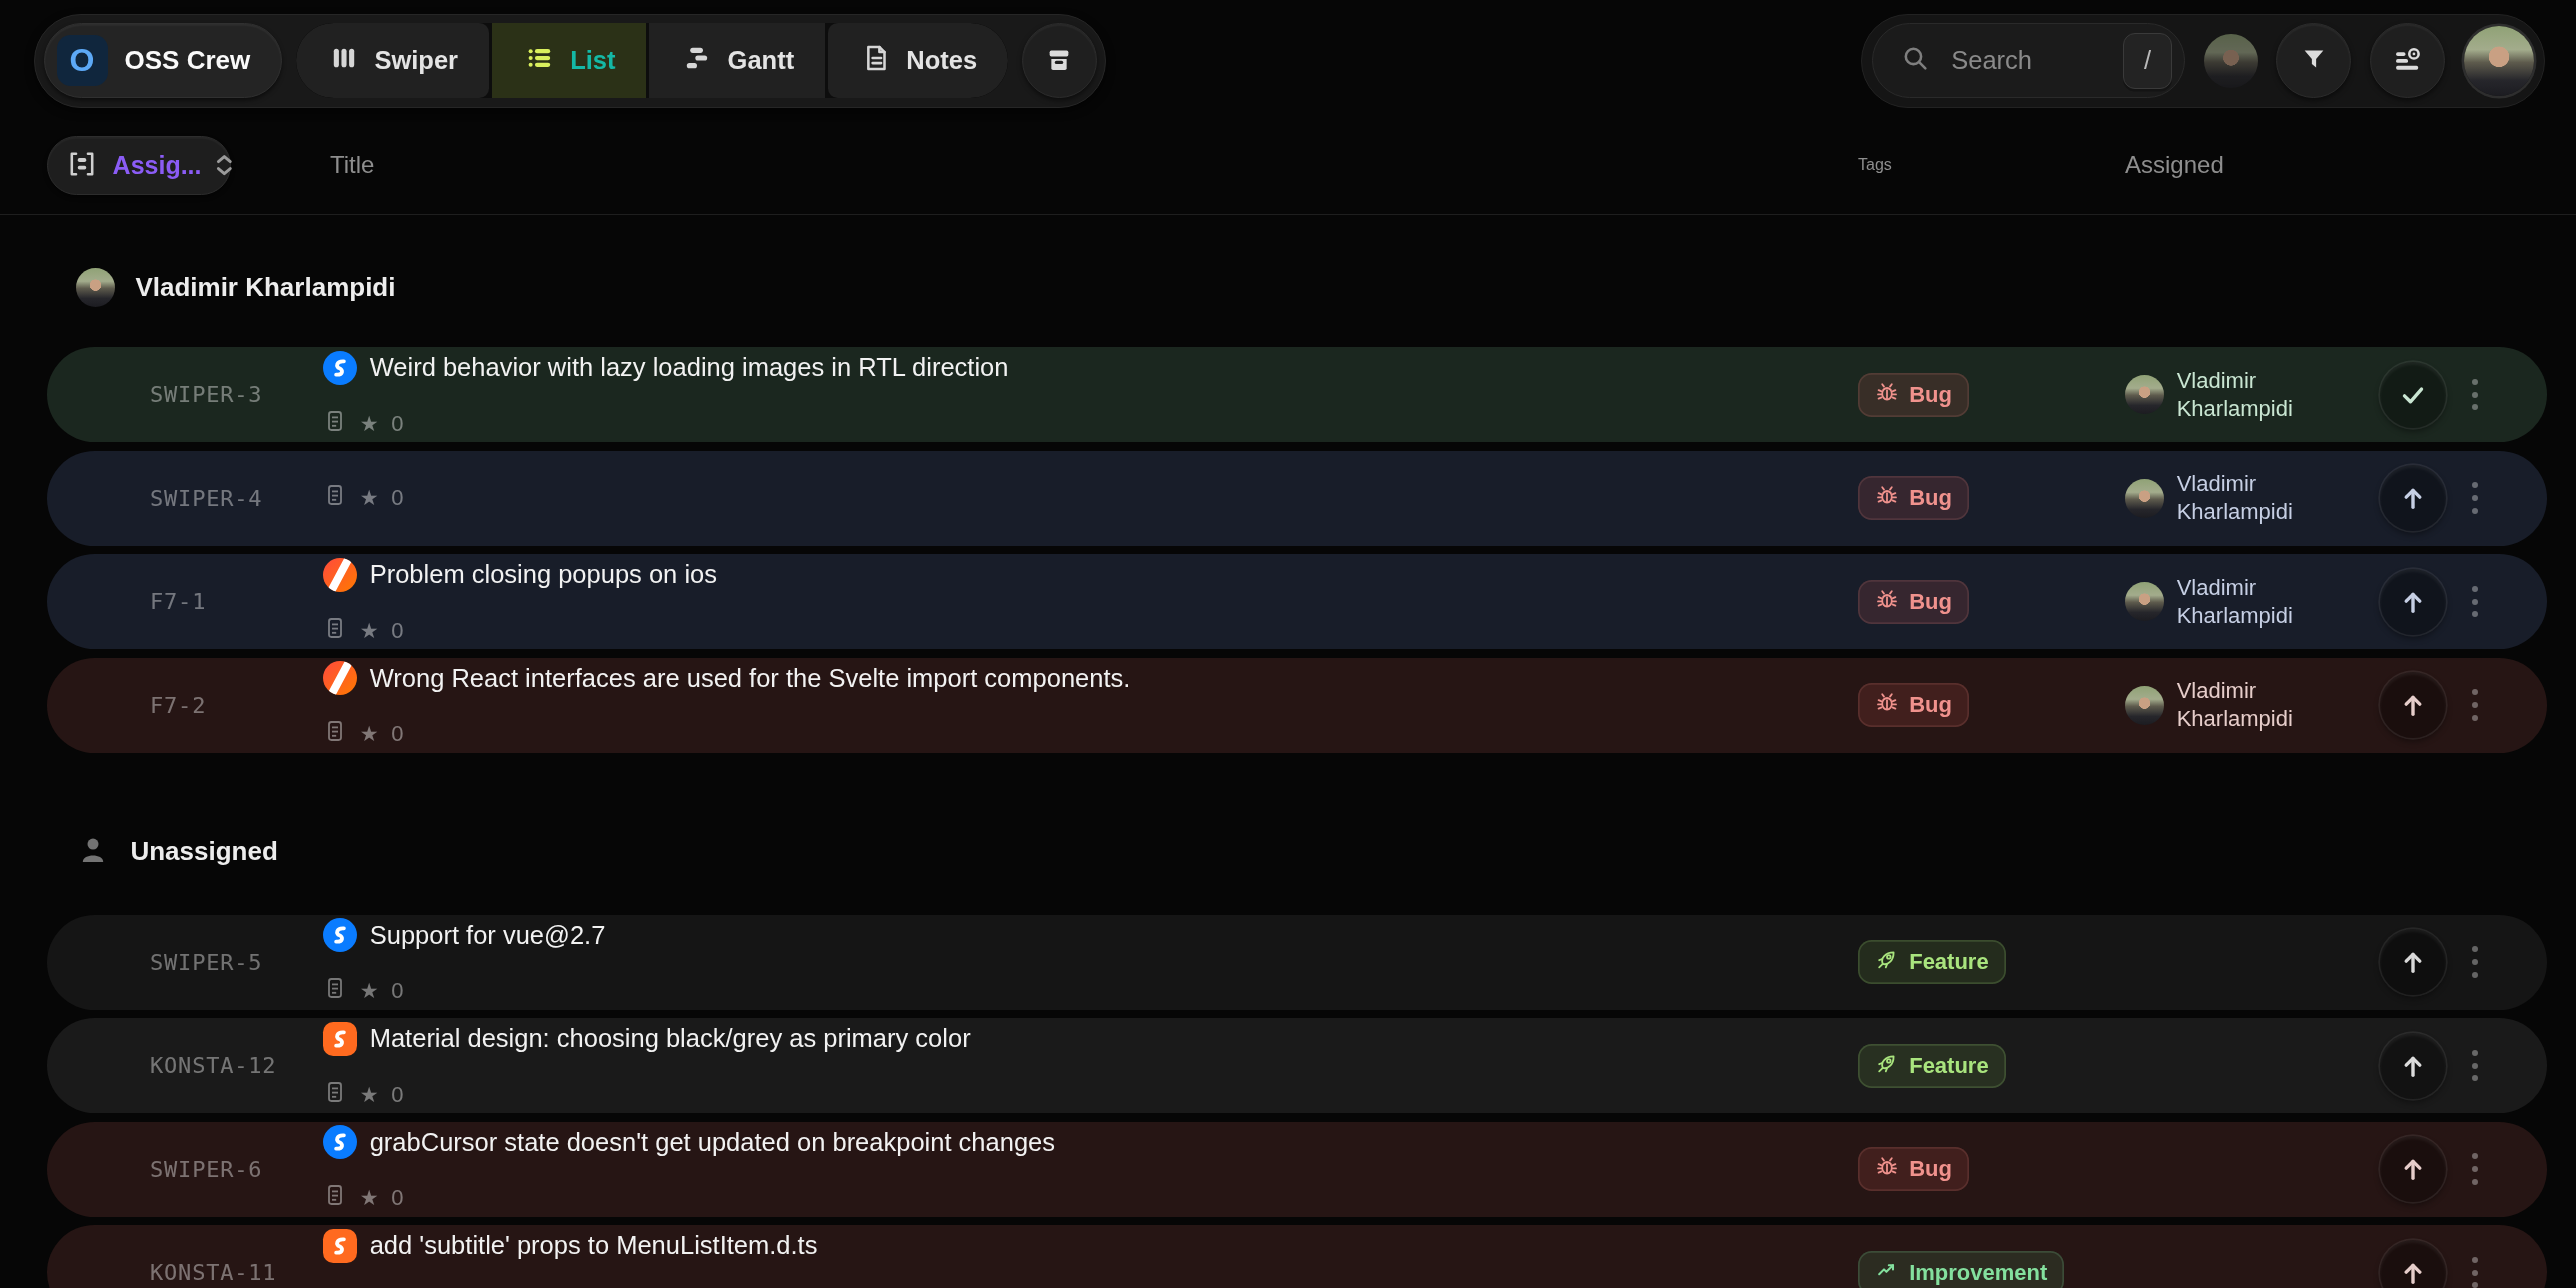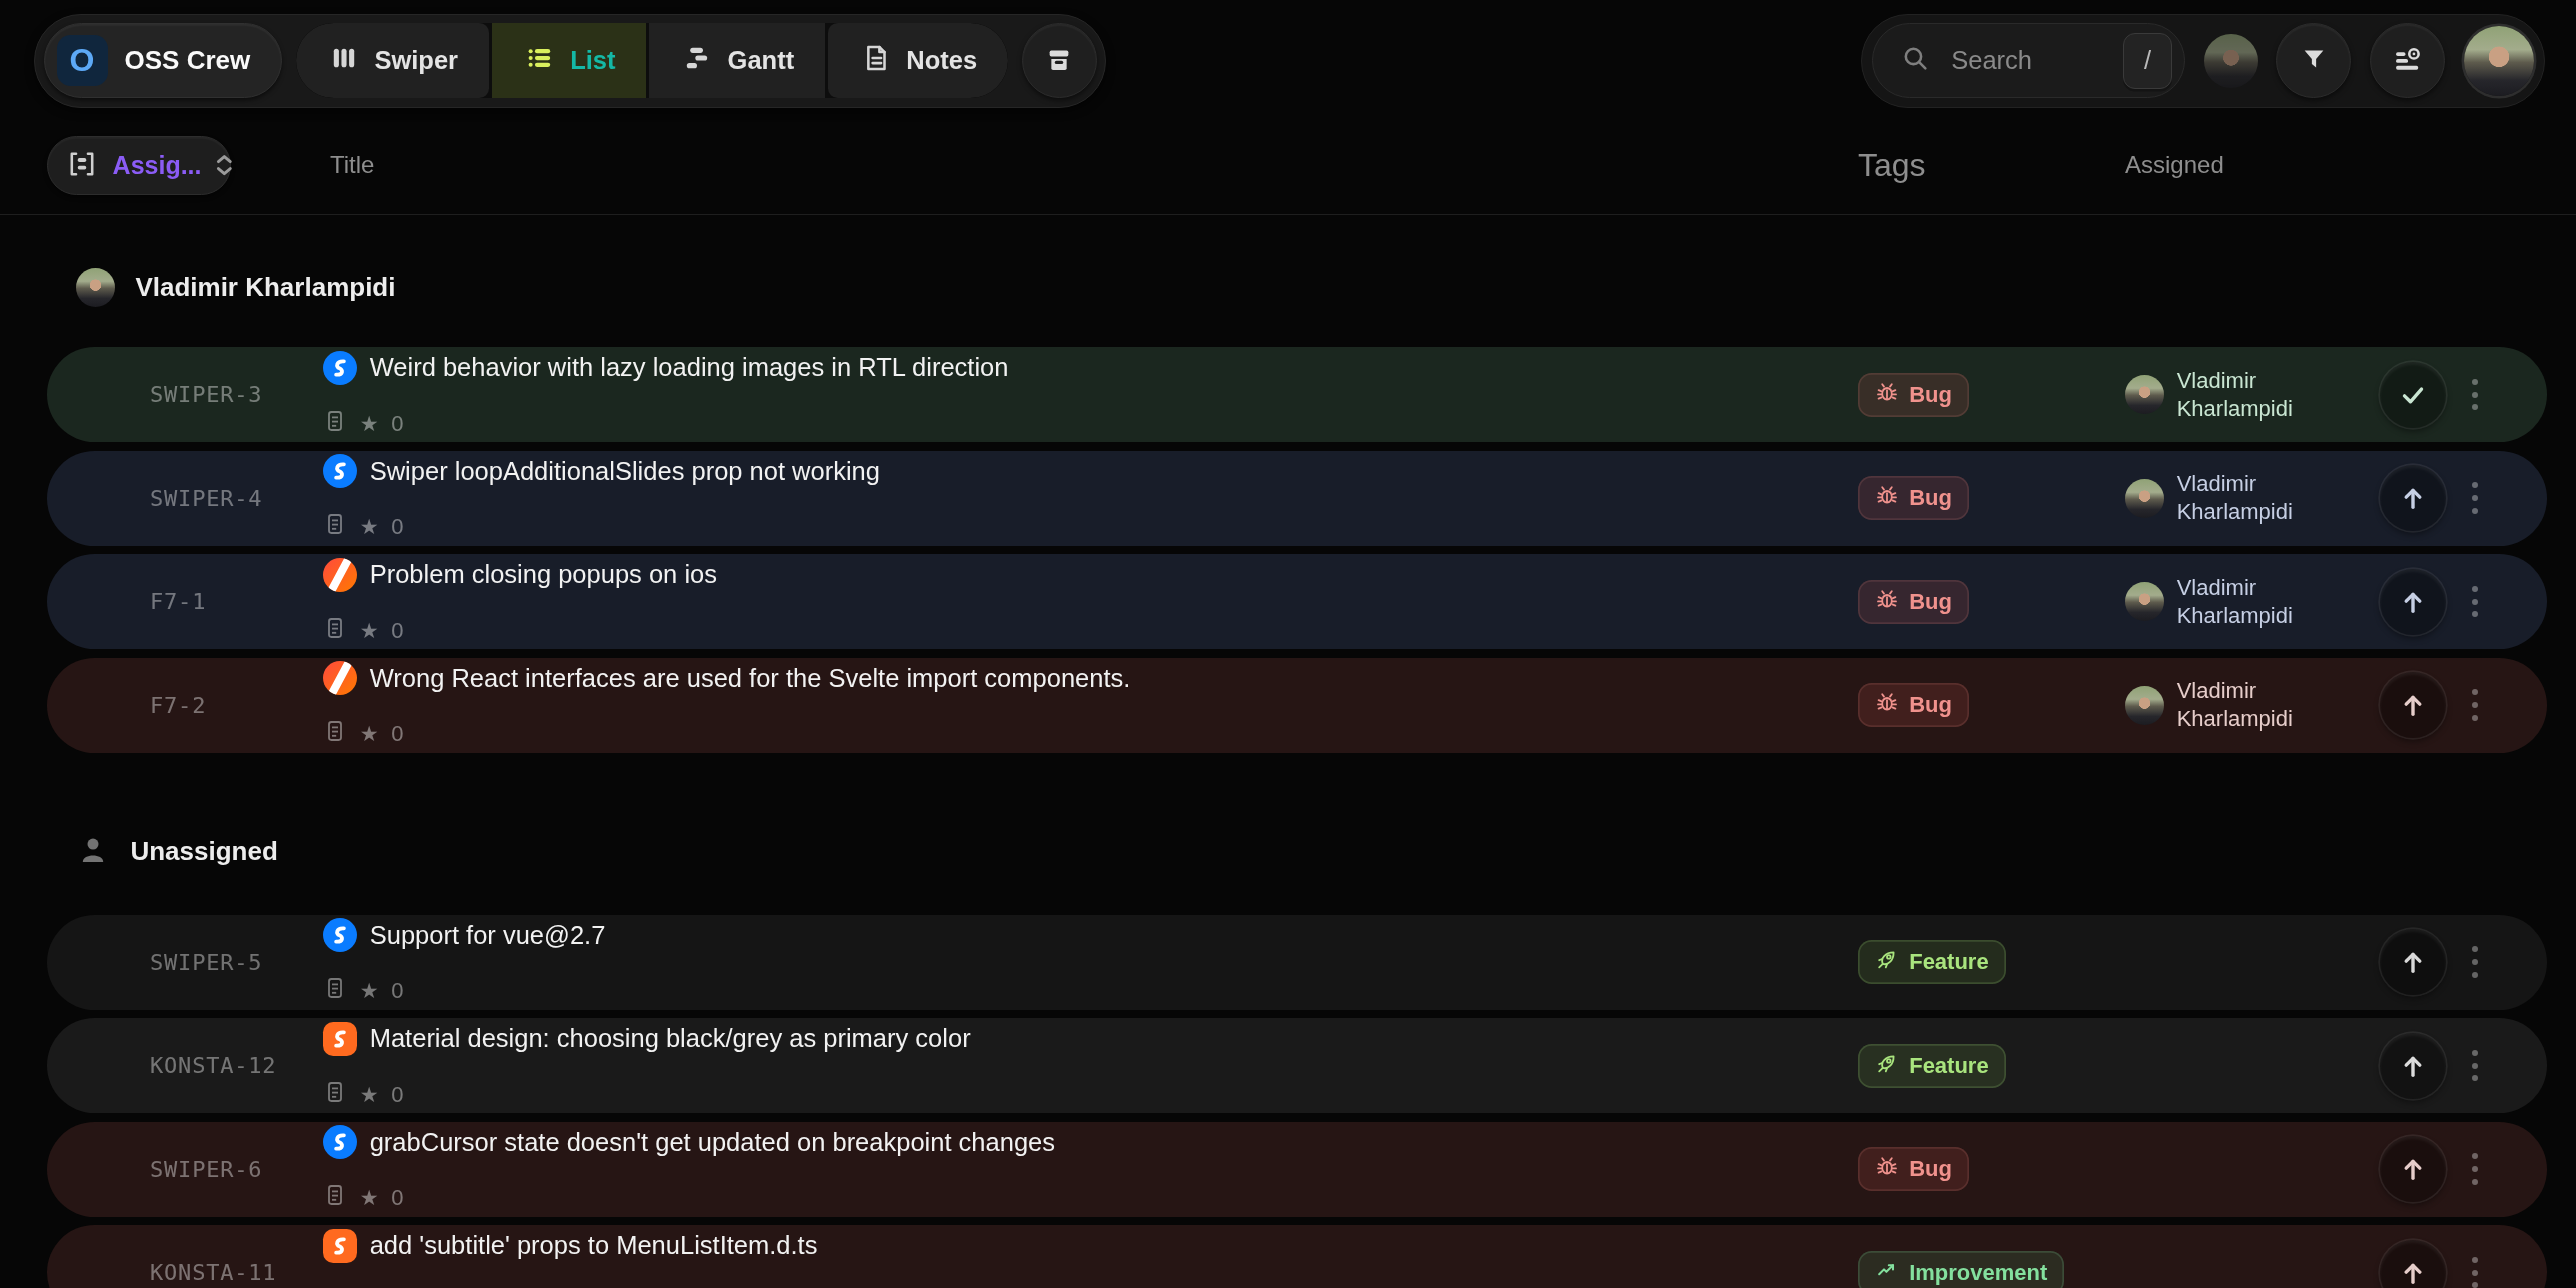--- a/index.html
+++ b/index.html
@@ -44,21 +44,21 @@
 
   
   .header-row { display:flex; align-items:center; height:99px; padding:0 29px 0 47px;
     border-bottom:1.7px solid #1e1e1e; }
   .sort-pill { display:flex; align-items:center; gap:13.6px; background:#1e1e1e; border:0.8px solid #2d2d2d;
     border-radius:31px; height:59px; padding:0 17px; width:184px; cursor:pointer; color:#cfcfcf;
     box-shadow:inset 0 1.7px 1.7px rgba(255,255,255,.04), 0 2.5px 4.2px rgba(0,0,0,.45); }
   .sort-label { font-size:25px; font-weight:600; color:#8b5cf6; }
   .sort-chevrons { margin-left:auto; display:flex; flex-direction:column; gap:2.5px; color:#9b9b9b; }
   .col-title { flex:1; margin-left:99px; font-size:24px; color:#8e8e8e; }
-  .col-tags { width:267px; font-size:32px; color:#8e8e8e; }
+  .col-tags { width:267px; font-size:16px; color:#8e8e8e; }
   .col-assigned { width:255px; font-size:24px; color:#8e8e8e; }
   .col-actions { width:167px; }
 
   
   .group-header { display:flex; align-items:center; gap:20.4px; padding-left:76px; height:48px; }
   .group-header.first { margin-top:48px; }
   .group-header.second { margin-top:75px; }
   .group-avatar { width:39px; height:39px; }
   .group-name { font-size:26px; font-weight:600; color:#ededed; }
   .group-person { color:#737373; }
@@ -272,28 +272,20 @@
             <i></i>
             <i></i>
             <i></i>
           </span>
     </div>
   </div>
 
   <div class="row tint-navy">
     <div class="cell-id">SWIPER-4</div>
     <div class="cell-main">
-      <div class="main-top">
-        <span class="proj-icon proj-swiper">
-              <svg width="22" height="22" viewBox="0 0 40 40" fill="none" stroke="#fff" stroke-width="7" stroke-linecap="round">
-                <path d="M27 8 C13 7 12 18 19 20.5 C26 23 26 33 13 32"></path>
-              </svg>
-            </span>
-        <span class="row-title">Swiper loopAdditionalSlides prop not working</span>
-      </div>
       <div class="main-meta">
         <span class="icn"><svg width="24" height="24" viewBox="0 0 40 40" fill="none" stroke="currentColor" stroke-width="3">
                 <rect x="10" y="5" width="20" height="30" rx="4"></rect>
                 <line x1="15" y1="14" x2="25" y2="14"></line>
                 <line x1="15" y1="21" x2="25" y2="21"></line>
                 <line x1="15" y1="28" x2="22" y2="28"></line>
               </svg></span>
         <span class="star-glyph">★</span>
         <span>0</span>
       </div>

